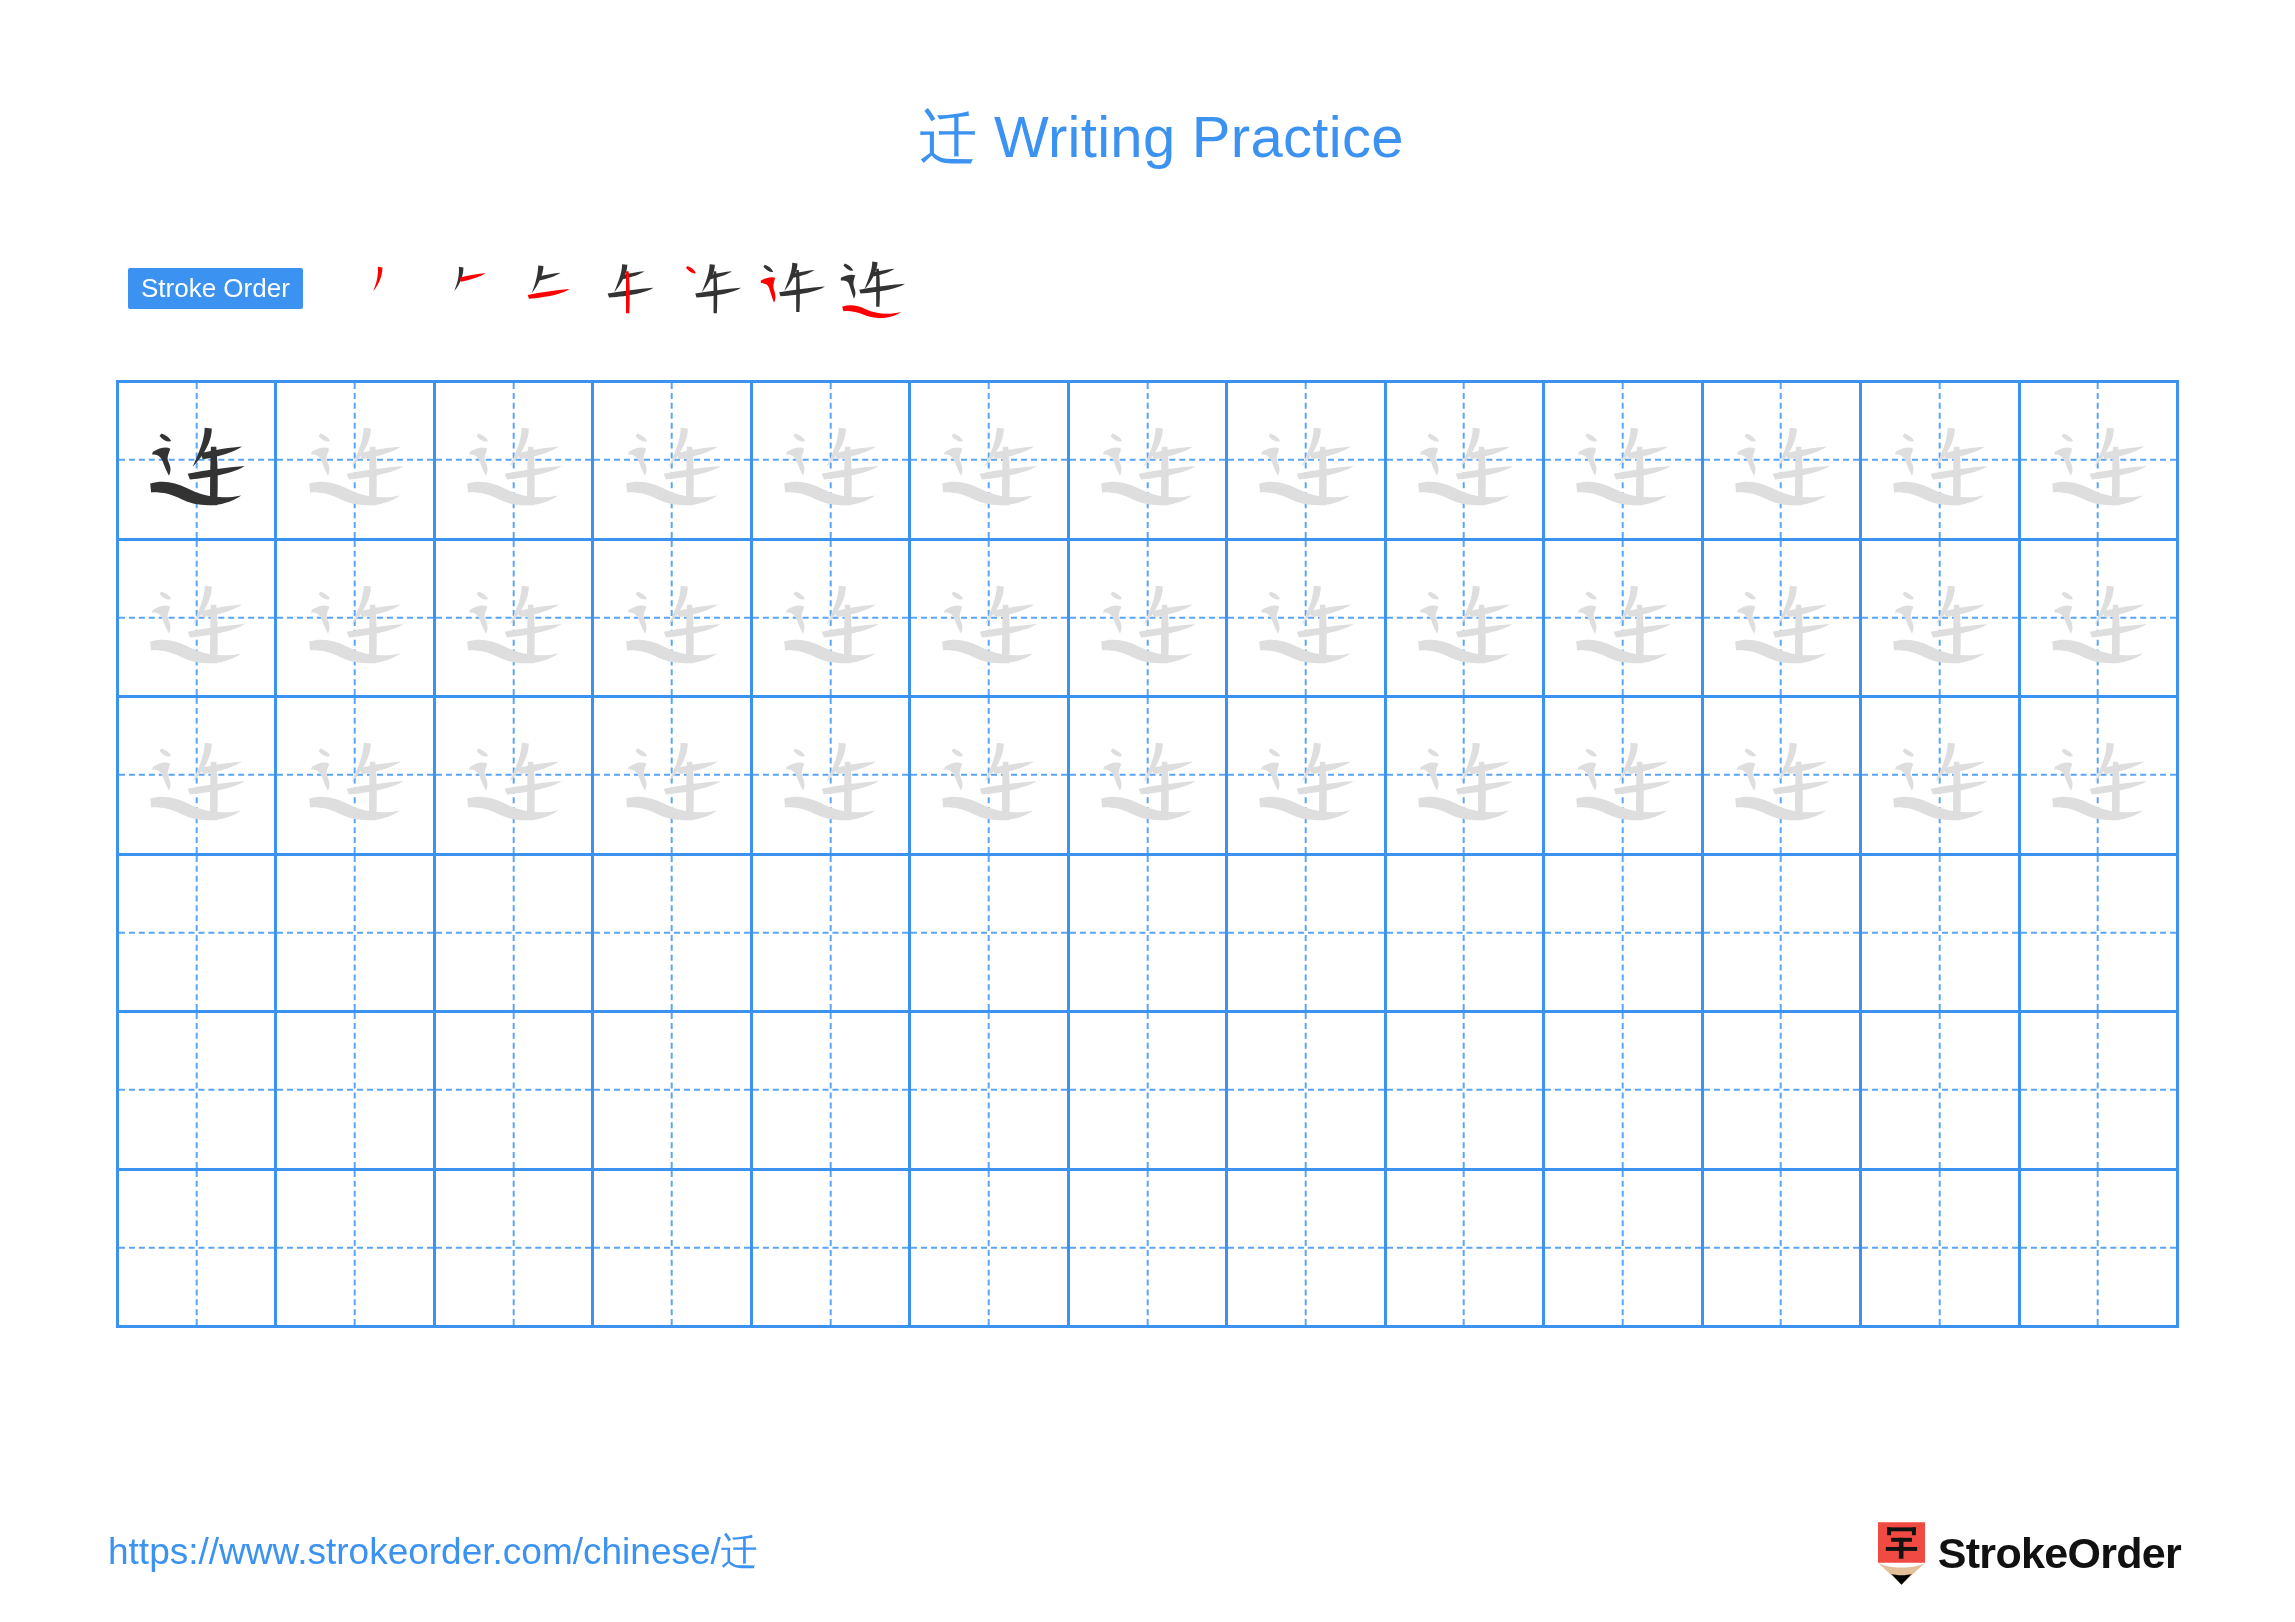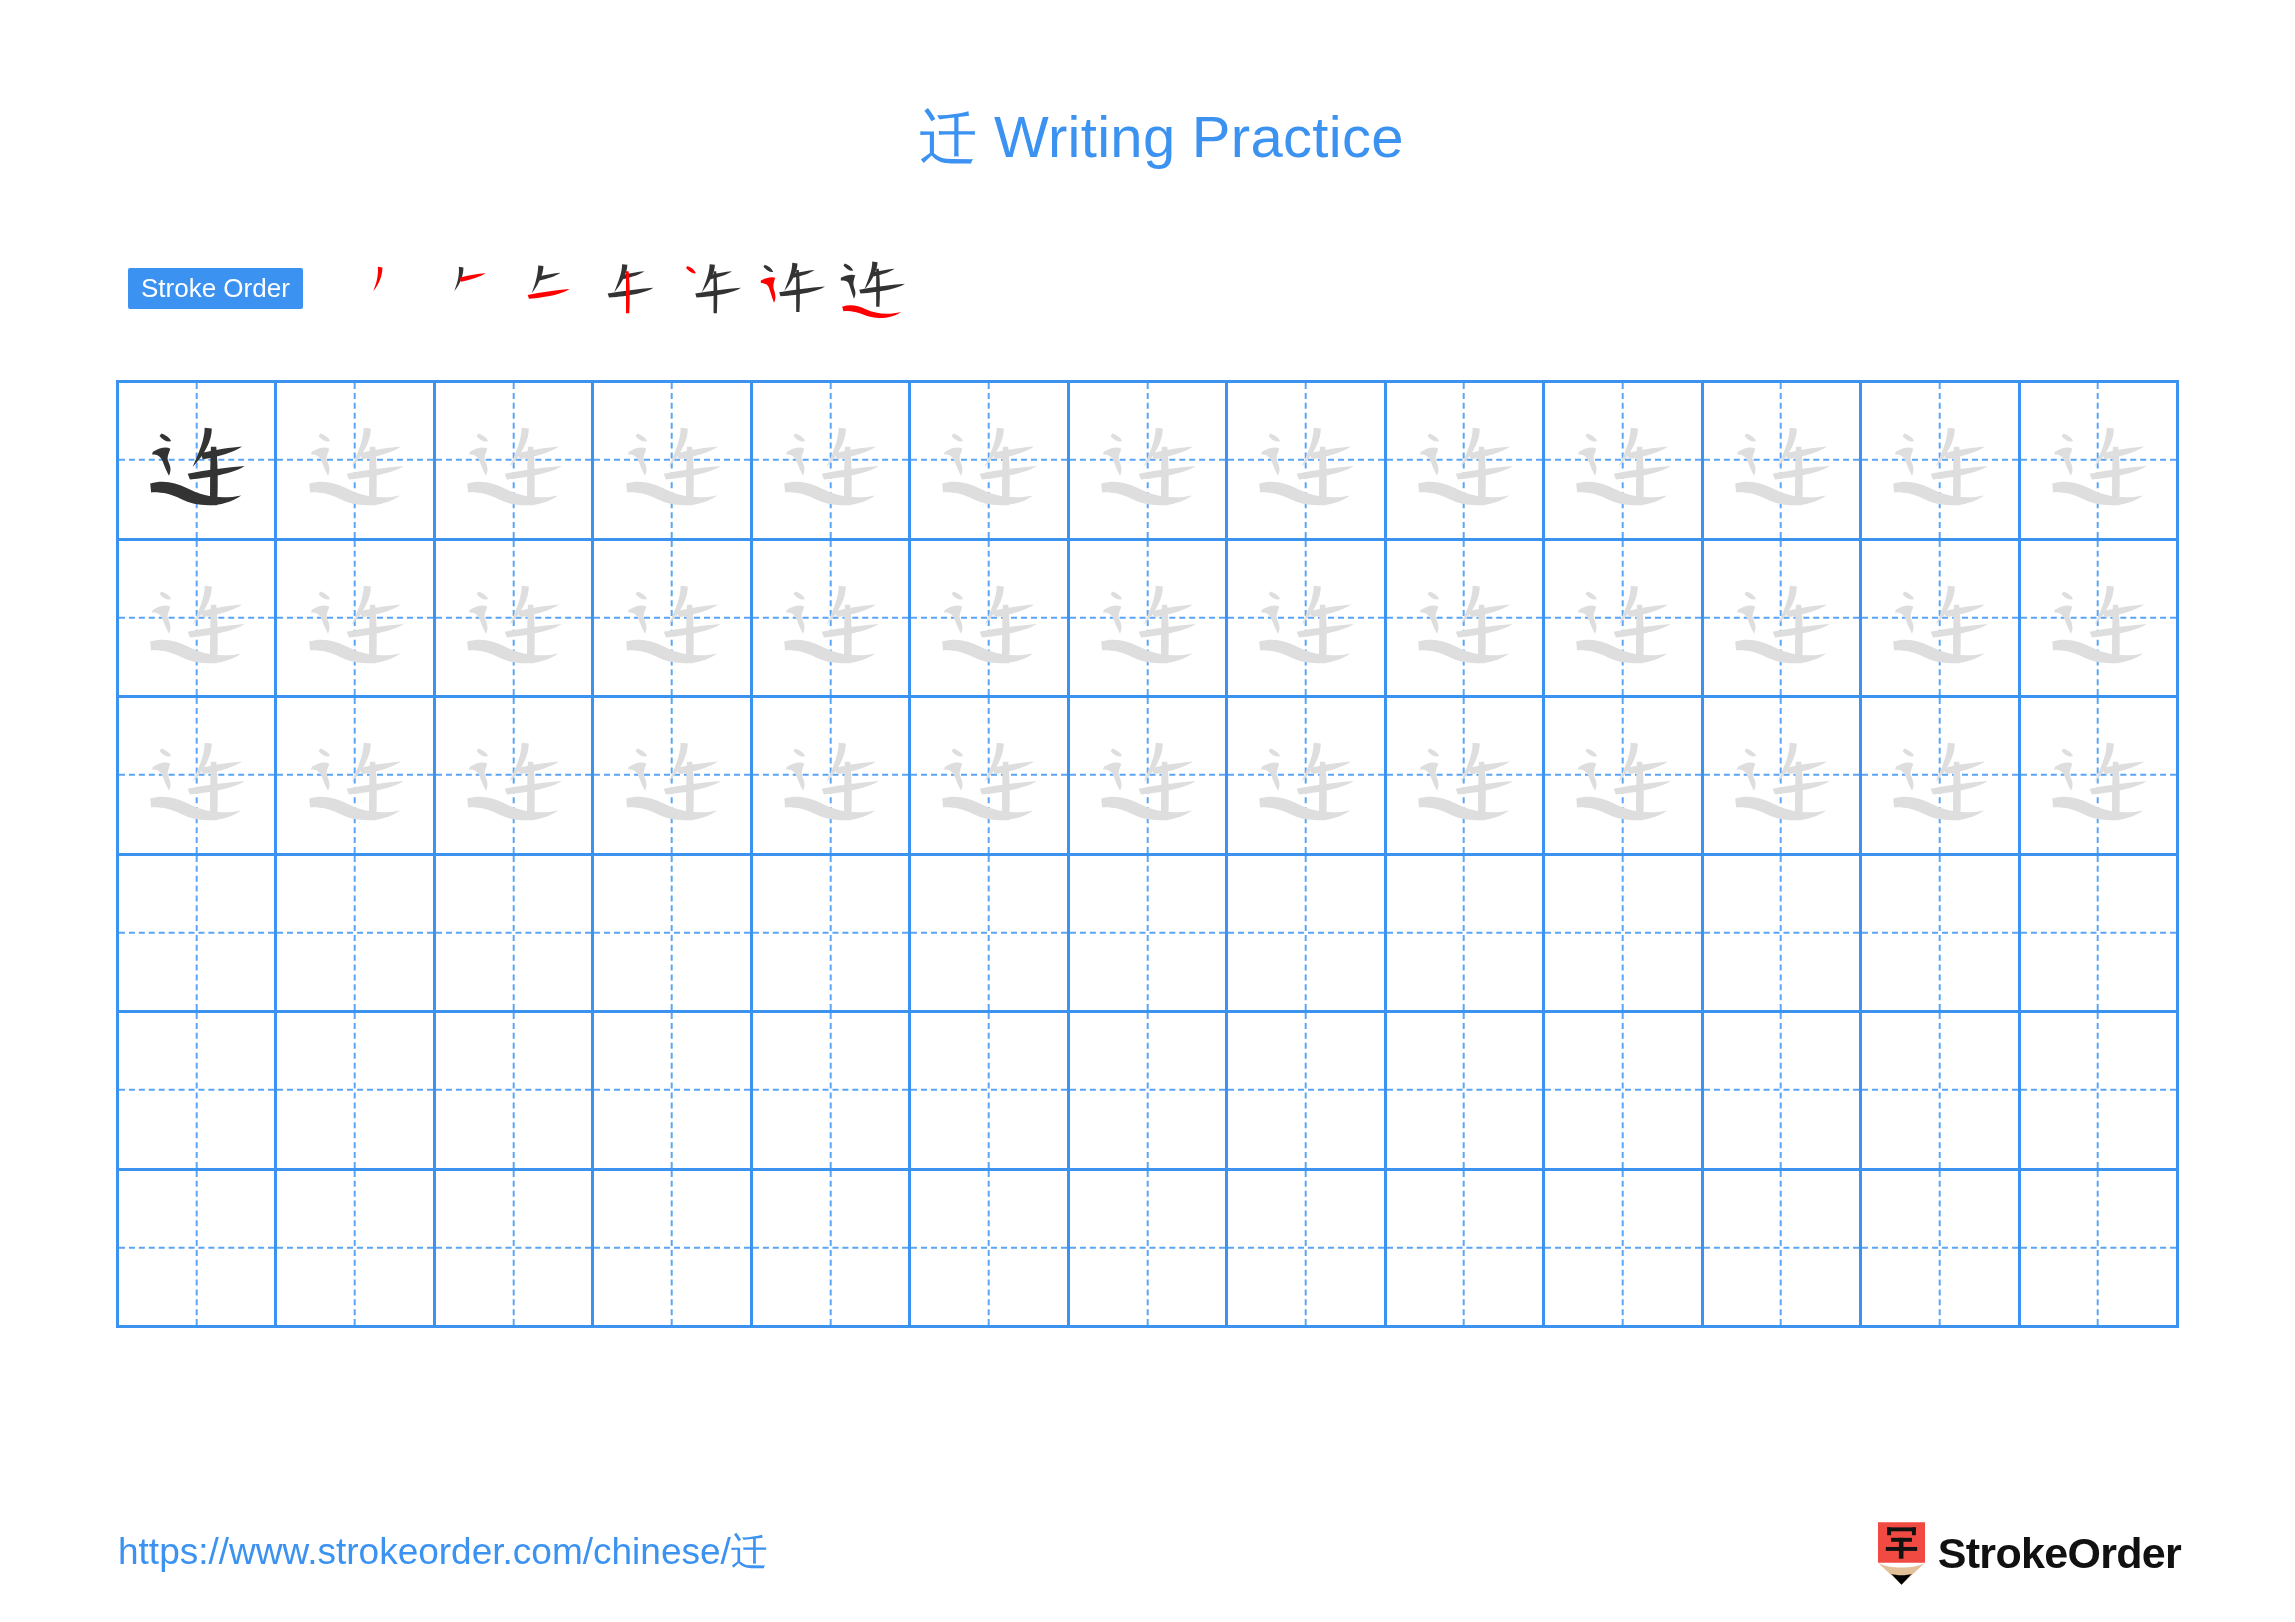--- a/index.html
+++ b/index.html
@@ -132,21 +132,21 @@
   }
   .cell-glyph svg {
     width: 78%;
     height: 78%;
     display: block;
   }
 
   
   .footer-url {
     position: absolute;
-    left: 118px;
+    left: 108px;
     top: 1527px;
     font-size: 37px;
     color: #3C92F0;
     white-space: nowrap;
   }
   .footer-url .u-char {
     font-family: "DejaVu Sans", sans-serif;
   }
   .brand {
     position: absolute;

